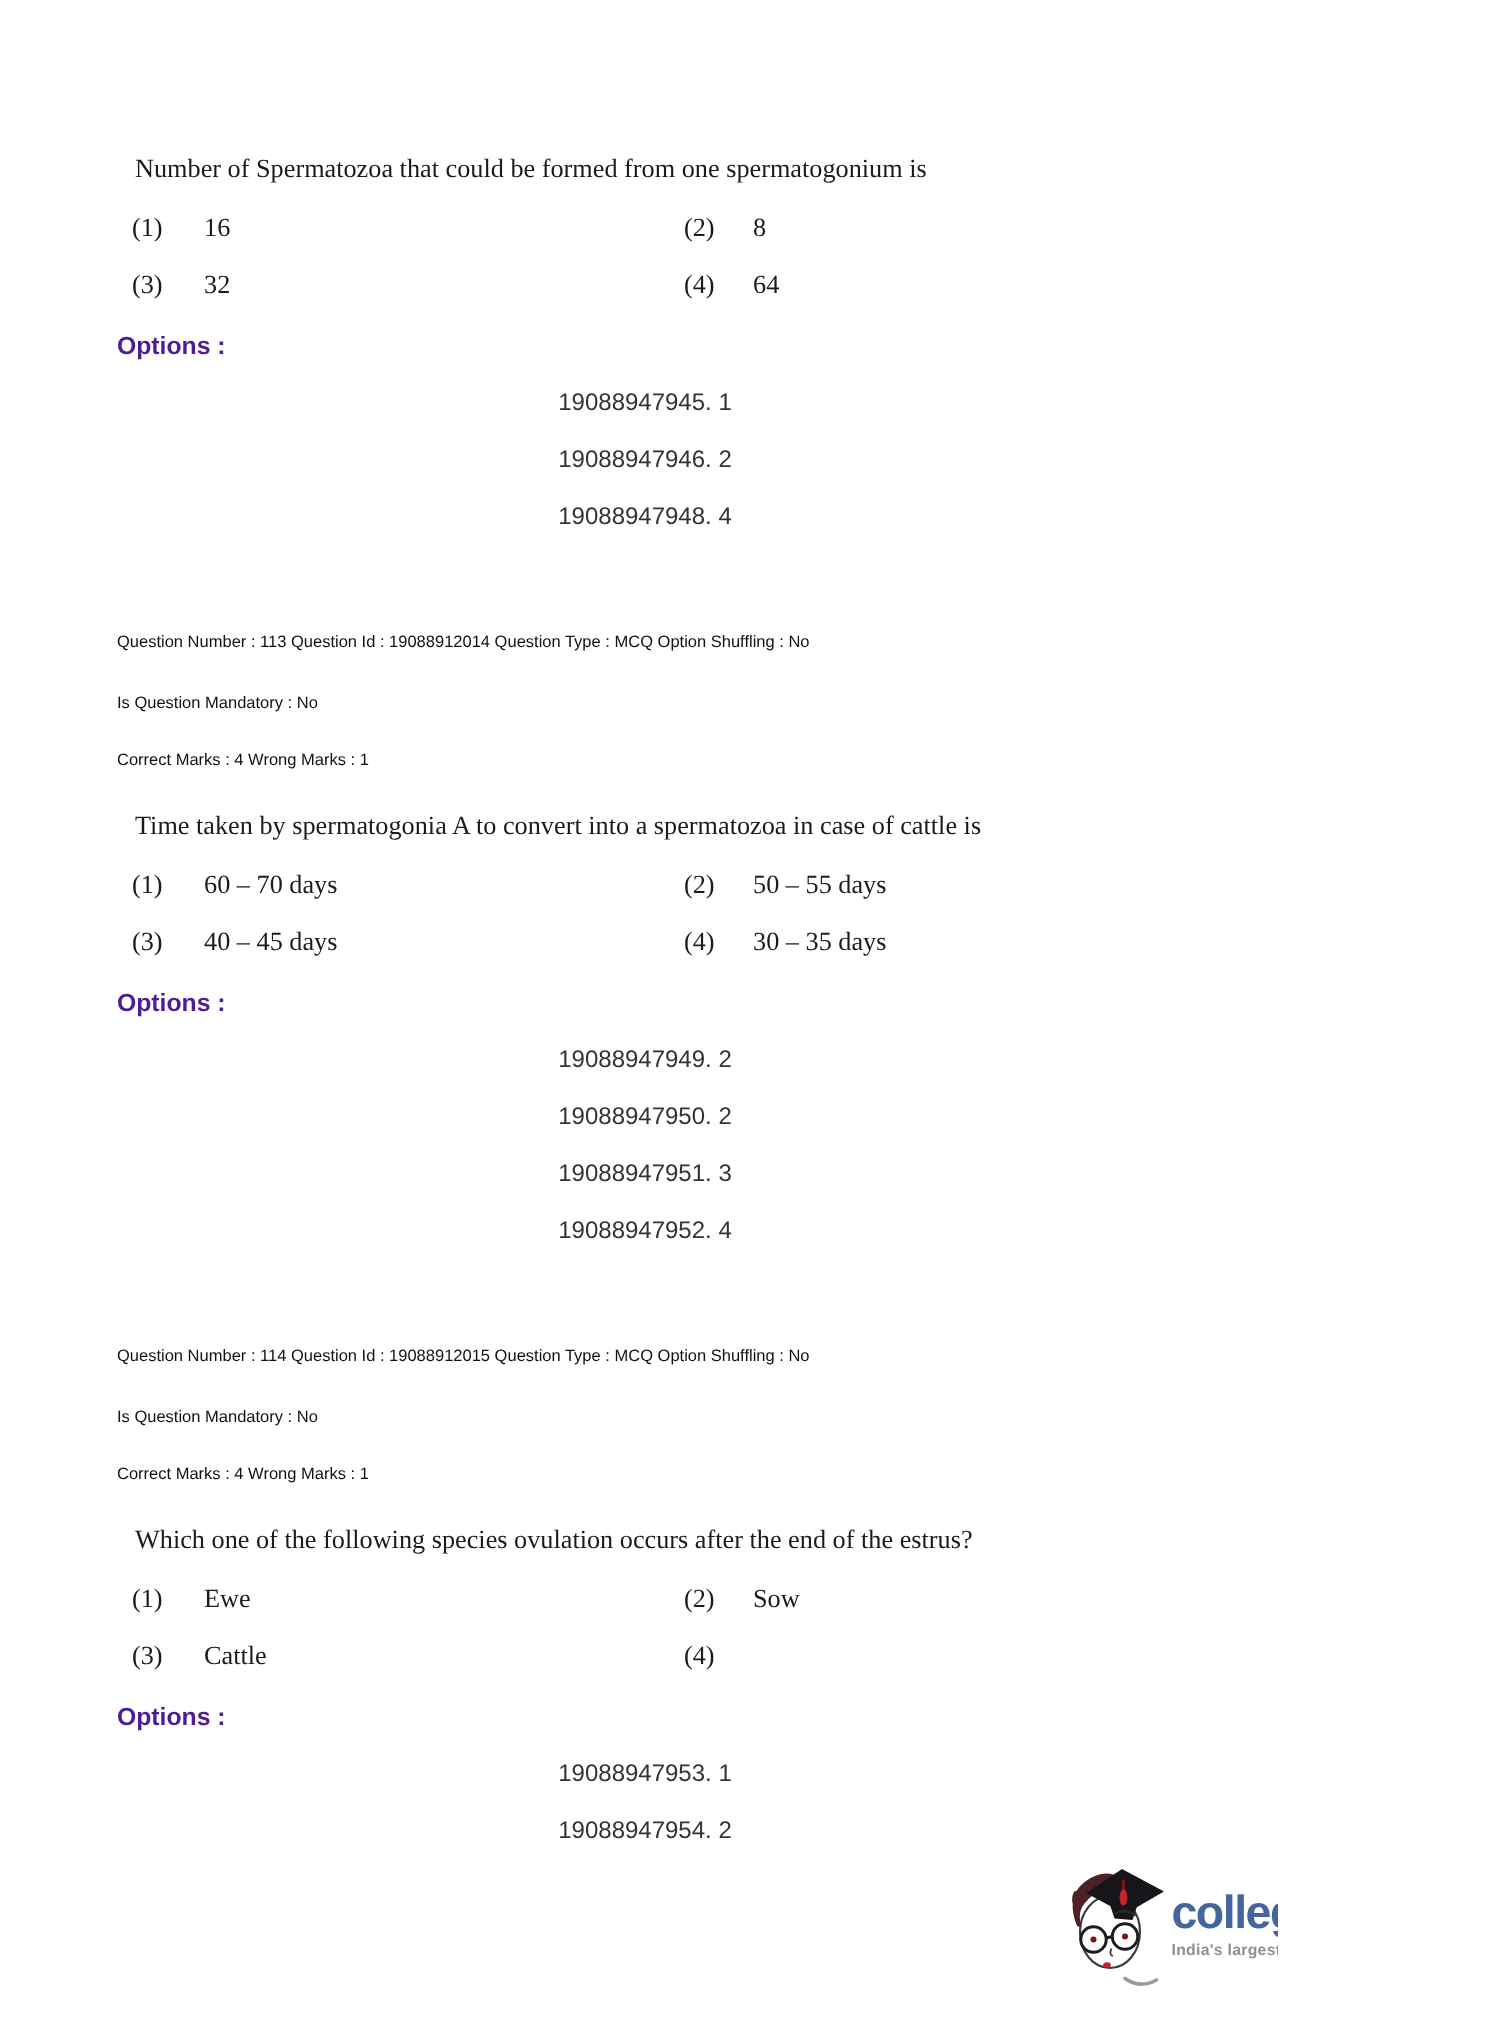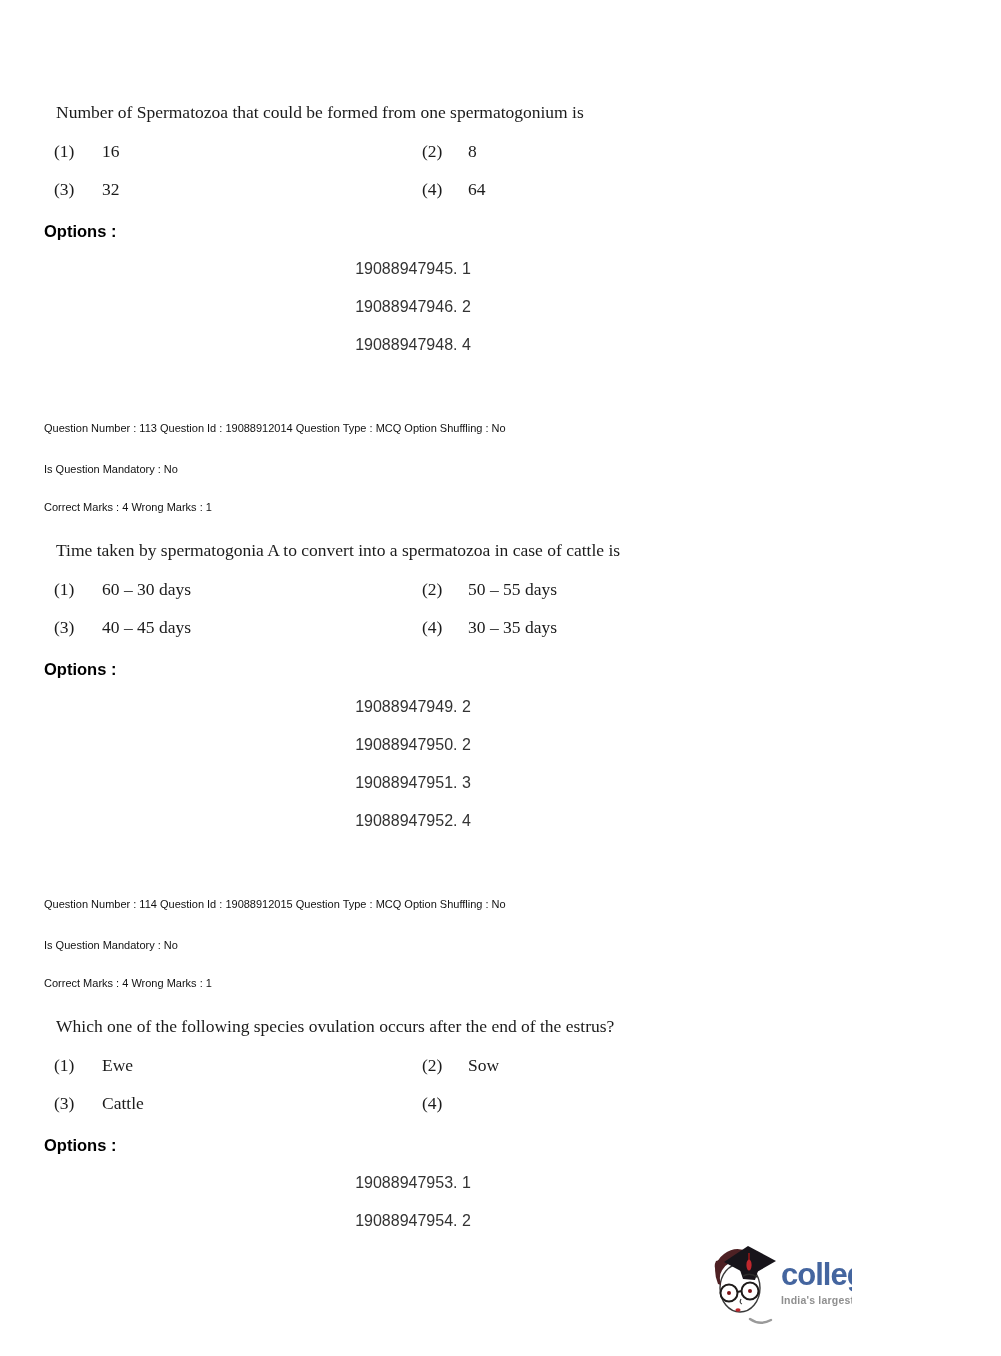--- a/index.html
+++ b/index.html
@@ -3,21 +3,21 @@
 <meta charset="utf-8">
 <style>
   * { box-sizing: border-box; }
   html, body { margin: 0; padding: 0; background: #ffffff; }
   .page {
     position: relative;
     width: 852px;
     height: 1356px;
     background: #ffffff;
     overflow: hidden;
-    padding: 101px 70px 0 44px;
+    padding: 101px 70px 0 78px;
     font-family: "Liberation Sans", sans-serif;
     color: #1c1c1c;
   }
   .stem {
     font-family: "Liberation Serif", serif;
     font-size: 17.5px;
     line-height: 22px;
     color: #1b1b1b;
     margin: 0 0 0 12px;
   }
@@ -28,21 +28,21 @@
     row-gap: 16px;
     margin: 17px 0 0 10px;
     font-family: "Liberation Serif", serif;
     font-size: 17.5px;
     line-height: 22px;
     color: #1b1b1b;
   }
   .options-label {
     font-size: 16.5px;
     font-weight: 700;
-    color: #000000;
+    color: #4c1d95;
     line-height: 22px;
     margin: 20px 0 0 0;
   }
   .option-id {
     font-size: 16px;
     color: #333333;
     line-height: 22px;
     margin: 16px 0 0 0;
     text-align: center;
   }
@@ -115,21 +115,21 @@
     <p class="option-id">19088947948. 4</p>
   </section>
 
   <section>
     <p class="qheader block-start">Question Number : 113 Question Id : 19088912014 Question Type : MCQ Option Shuffling : No</p>
     <p class="qheader">Is Question Mandatory : No</p>
     <p class="qheader line3">Correct Marks : 4 Wrong Marks : 1</p>
     <p class="stem after-marks">Time taken by spermatogonia A to convert into a spermatozoa in case of cattle is</p>
     <div class="choice-grid">
       <span>(1)</span>
-      <span>60 – 30 days</span>
+      <span>60 – 70 days</span>
       <span>(2)</span>
       <span>50 – 55 days</span>
       <span>(3)</span>
       <span>40 – 45 days</span>
       <span>(4)</span>
       <span>30 – 35 days</span>
     </div>
     <p class="options-label">Options :</p>
     <p class="option-id">19088947949. 2</p>
     <p class="option-id">19088947950. 2</p>

